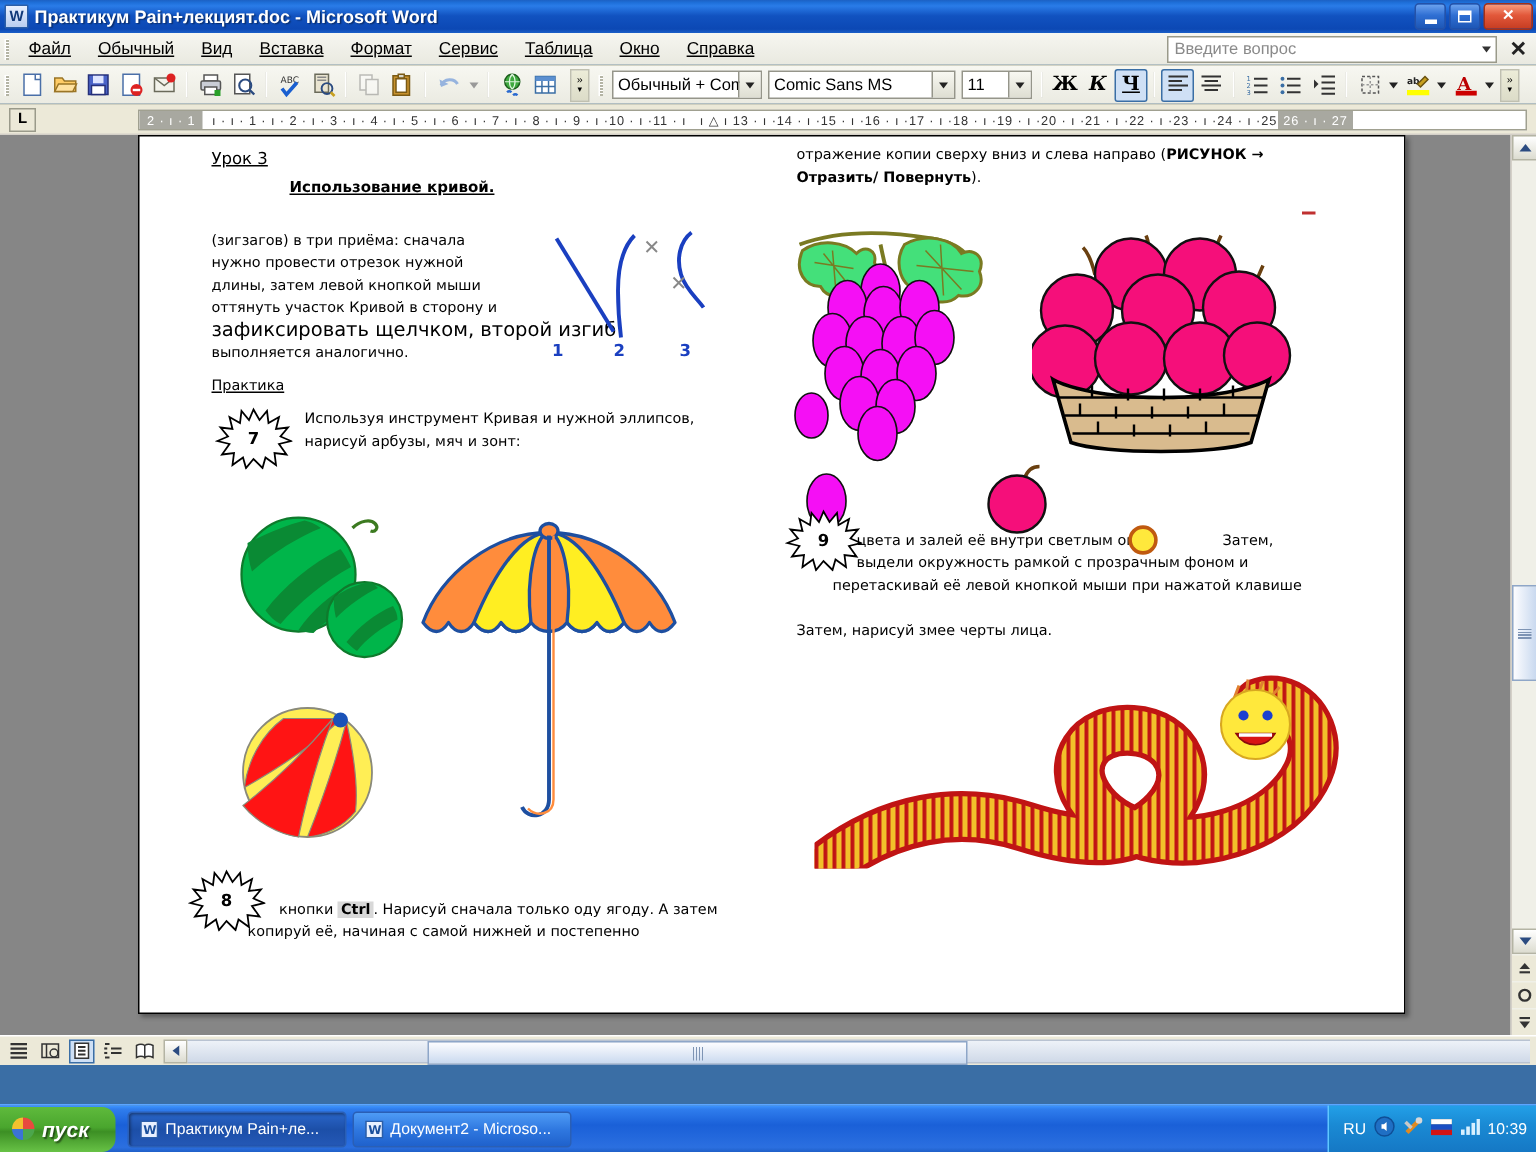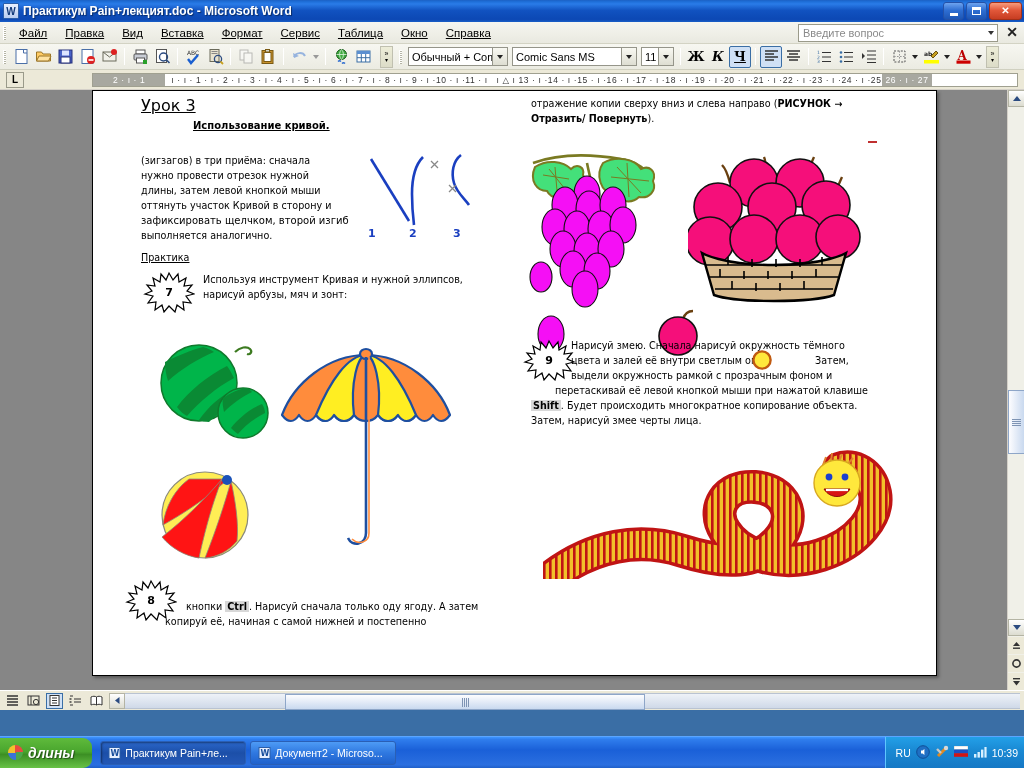--- a/index.html
+++ b/index.html
@@ -47,21 +47,21 @@
     border-bottom:1px solid #d3d3c4;
     display:flex;align-items:center;position:relative;
   }
   .grip { width:3px;height:14px;margin:0 4px 0 3px;
     background:repeating-linear-gradient(to bottom,#fff 0 1px,#b4b4a4 1px 2px);
     border-left:1px solid #fff;}
   .menu-item { padding:2px 9px; color:#000; font-size:11.5px; white-space:nowrap; }
   .menu-item u { text-decoration:underline; }
   .askbox {
     position:absolute; right:26px; top:2px;
-    width:200px;height:18px;background:#fff;border:1px solid #9a9a8a;
+    width:220px;height:18px;background:#fff;border:1px solid #9a9a8a;
     display:flex;align-items:center;padding-left:4px;color:#8a8a8a;font-size:11px;
   }
   .askbox .arrow { position:absolute; right:3px; top:6px; border-left:3.5px solid transparent;border-right:3.5px solid transparent;border-top:4px solid #333;}
   .menu-close { position:absolute; right:6px; top:3px; font-size:14px; font-weight:bold; color:#222; line-height:14px;}
 
   
   .toolbar {
     height:26px;width:1024px;
     background:linear-gradient(to bottom,#f7f7f1,#ebebe2);
     border-bottom:1px solid #d0d0c0;
@@ -185,21 +185,21 @@
       </div>
     <div class="tb-btn close">
         <span class="gl">✕</span>
       </div>
   </div>
 </div>
 
 <div class="menubar">
   <div class="grip"></div>
   <div class="menu-item"><u>Файл</u></div>
-  <div class="menu-item"><u>Правка</u></div>
+  <div class="menu-item"><u>Обычный</u></div>
   <div class="menu-item"><u>Вид</u></div>
   <div class="menu-item"><u>Вставка</u></div>
   <div class="menu-item"><u>Формат</u></div>
   <div class="menu-item"><u>Сервис</u></div>
   <div class="menu-item"><u>Таблица</u></div>
   <div class="menu-item"><u>Окно</u></div>
   <div class="menu-item"><u>Справка</u></div>
   <div class="askbox">
     <span>Введите вопрос</span>
     <i class="arrow"></i>
@@ -323,21 +323,21 @@
     <span class="cbar">
         <i></i>
       </span>
   </div>
   <div class="combo" style="width:125px">
     <span>Comic Sans MS</span>
     <span class="cbar">
         <i></i>
       </span>
   </div>
-  <div class="combo" style="width:33px">
+  <div class="combo" style="width:47px">
     <span>11</span>
     <span class="cbar">
         <i></i>
       </span>
   </div>
   <div class="tb-sep"></div>
   <div class="tbtn" style="font-weight:bold;font-size:13px;font-family:'DejaVu Serif',serif">Ж</div>
   <div class="tbtn" style="font-style:italic;font-weight:bold;font-size:13px;font-family:'DejaVu Serif',serif">К</div>
   <div class="tbtn pressed" style="font-weight:bold;font-size:13px;text-decoration:underline;font-family:'DejaVu Serif',serif">Ч</div>
   <div class="tb-sep"></div>
@@ -417,39 +417,39 @@
     </div>
   <div class="ovf" style="margin-left:2px;margin-right:2px">
       <div>»</div>
       <div style="font-size:6px">▾</div>
     </div>
 </div>
 
 <div class="ruler">
   <div class="tabsel">L</div>
   <div class="rbar">
-    <span class="rgray" style="padding:0 20px">2 · ı · 1</span>
+    <span class="rgray" style="padding:0 5px">2 · ı · 1</span>
     <span style="padding-left:6px">ı&nbsp;·&nbsp;ı&nbsp;·&nbsp;1&nbsp;·&nbsp;ı&nbsp;·&nbsp;2&nbsp;·&nbsp;ı&nbsp;·&nbsp;3&nbsp;·&nbsp;ı&nbsp;·&nbsp;4&nbsp;·&nbsp;ı&nbsp;·&nbsp;5&nbsp;·&nbsp;ı&nbsp;·&nbsp;6&nbsp;·&nbsp;ı&nbsp;·&nbsp;7&nbsp;·&nbsp;ı&nbsp;·&nbsp;8&nbsp;·&nbsp;ı&nbsp;·&nbsp;9&nbsp;·&nbsp;ı&nbsp;·10&nbsp;·&nbsp;ı&nbsp;·11&nbsp;·&nbsp;ı&nbsp;&nbsp;&nbsp;ı&nbsp;△&nbsp;ı&nbsp;13&nbsp;·&nbsp;ı&nbsp;·14&nbsp;·&nbsp;ı&nbsp;·15&nbsp;·&nbsp;ı&nbsp;·16&nbsp;·&nbsp;ı&nbsp;·17&nbsp;·&nbsp;ı&nbsp;·18&nbsp;·&nbsp;ı&nbsp;·19&nbsp;·&nbsp;ı&nbsp;·20&nbsp;·&nbsp;ı&nbsp;·21&nbsp;·&nbsp;ı&nbsp;·22&nbsp;·&nbsp;ı&nbsp;·23&nbsp;·&nbsp;ı&nbsp;·24&nbsp;·&nbsp;ı&nbsp;·25</span>
     <span class="rgray" style="padding:0 4px">26 · ı · 27</span>
   </div>
 </div>
 
 <div class="work">
 
   <div class="page">
     <div class="doc">
 
-      <div class="tx u" style="left:48px;top:8px;font-size:16px">Урок 3</div>
+      <div class="tx u" style="left:48px;top:8px;font-size:11px">Урок 3</div>
       <div class="tx u b" style="left:100px;top:28px;font-size:10px">Использование  кривой.</div>
 
       <div class="tx" style="left:48px;top:63px;font-size:9.6px">(зигзагов) в три приёма: сначала</div>
       <div class="tx" style="left:48px;top:78px;font-size:9.6px">нужно провести отрезок нужной</div>
       <div class="tx" style="left:48px;top:93px;font-size:9.6px">длины, затем левой кнопкой мыши</div>
       <div class="tx" style="left:48px;top:108px;font-size:9.6px">оттянуть участок Кривой в сторону и</div>
-      <div class="tx" style="left:48px;top:123px;font-size:10px">зафиксировать щелчком, второй изгиб</div>
+      <div class="tx" style="left:48px;top:123px;font-size:13px">зафиксировать щелчком, второй изгиб</div>
       <div class="tx" style="left:48px;top:138px;font-size:9.6px">выполняется аналогично.</div>
 
       <svg style="position:absolute;left:272px;top:58px" width="120" height="90">
         <path d="M6 10 L44 72" fill="none" stroke="#1a3fc0" stroke-width="2.6"></path>
         <path d="M58 8 C50 16 47 30 47 45 C47 58 48 68 49 76" fill="none" stroke="#1a3fc0" stroke-width="2.6"></path>
         <path d="M66 12 l7 7 M73 12 l-7 7" stroke="#888" stroke-width="1.3"></path>
         <path d="M96 6 C88 12 86 24 89 34 C92 44 100 50 104 56" fill="none" stroke="#1a3fc0" stroke-width="2.6"></path>
         <path d="M84 36 l7 7 M91 36 l-7 7" stroke="#888" stroke-width="1.3"></path>
         <text x="3" y="88" font-size="11" font-weight="bold" fill="#1a3fc0" font-family="DejaVu Sans">1</text>
         <text x="44" y="88" font-size="11" font-weight="bold" fill="#1a3fc0" font-family="DejaVu Sans">2</text>
@@ -600,32 +600,28 @@
         <path d="M30 10 C32 4 36 2 40 2" stroke="#6a4010" stroke-width="2.4" fill="none"></path>
         <circle cx="25" cy="27" r="19" fill="#f50f7a" stroke="#111" stroke-width="1.6"></circle>
       </svg>
 
       <div class="star" style="left:430px;top:248px">
         <svg width="52" height="42" viewBox="0 0 52 42">
           <path d="M26 2 L30 9 L35 3 L36 11 L43 7 L41 15 L49 14 L44 20 L51 23 L43 25 L48 32 L40 31 L41 39 L34 34 L32 41 L26 35 L21 41 L19 34 L12 39 L13 31 L5 32 L10 25 L2 23 L9 20 L4 14 L12 15 L10 7 L17 11 L18 3 L23 9 Z" fill="#ffffff" stroke="#000" stroke-width="1.2"></path>
         </svg>
         <span>9</span>
       </div>
-      <div class="tx" style="left:478px;top:248px;font-size:9.6px">Нарисуй змею. Сначала нарисуй окружность тёмного</div>
       <div class="tx" style="left:478px;top:263px;font-size:9.6px">
         <span>цвета и залей её внутри светлым </span><span style="position:relative;display:inline-block;width:14px"><span>ом.</span></span><span style="display:inline-block;width:56px"></span><span>Затем,</span>
       </div>
       <svg style="position:absolute;left:658px;top:258px" width="22" height="22">
         <circle cx="11" cy="11" r="8.6" fill="#ffe83c" stroke="#c05a10" stroke-width="2.4"></circle>
       </svg>
       <div class="tx" style="left:478px;top:278px;font-size:9.6px">выдели окружность рамкой с прозрачным фоном и</div>
       <div class="tx" style="left:462px;top:293px;font-size:9.6px">перетаскивай её левой кнопкой мыши при нажатой клавише</div>
-      <div class="tx" style="left:438px;top:308px;font-size:9.6px">
-        <span class="kbd">Shift</span><span>. Будет происходить многократное копирование объекта.</span>
-      </div>
       <div class="tx" style="left:438px;top:323px;font-size:9.6px">Затем, нарисуй змее черты лица.</div>
 
       <svg style="position:absolute;left:450px;top:348px" width="390" height="140">
         <defs>
           <pattern id="seg" width="6" height="40" patternUnits="userSpaceOnUse" patternTransform="rotate(0)">
             <rect width="6" height="40" fill="#f2c02a"></rect>
             <rect width="2.6" height="40" fill="#c01414"></rect>
           </pattern>
         </defs>
         <g fill="none" stroke-linecap="round">
@@ -725,21 +721,21 @@
       <div class="hs-thumb">
           <i></i>
         </div>
     </div>
   </div>
 </div>
 
 <div class="taskbar">
   <div class="startbtn">
     <span class="flag"></span>
-    <span>длины</span>
+    <span>пуск</span>
   </div>
   <div class="tbtn-task active">
     <span class="ti">
       <svg width="13" height="12">
           <rect x="1" y="0.5" width="11" height="11" fill="#e8f0ff" stroke="#2b5ea8"></rect>
           <text x="2.5" y="9" font-size="8" font-weight="bold" fill="#1a4f9c" font-family="DejaVu Sans">W</text>
         </svg>
     </span>
     <span>Практикум  Pain+ле...</span>
   </div>

